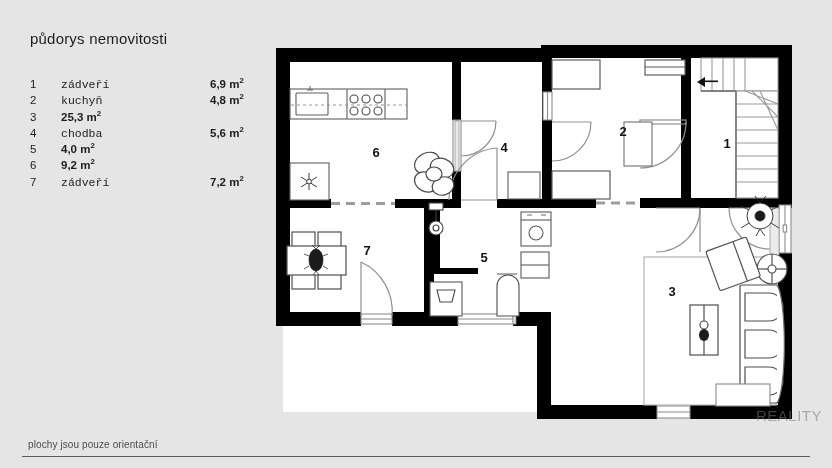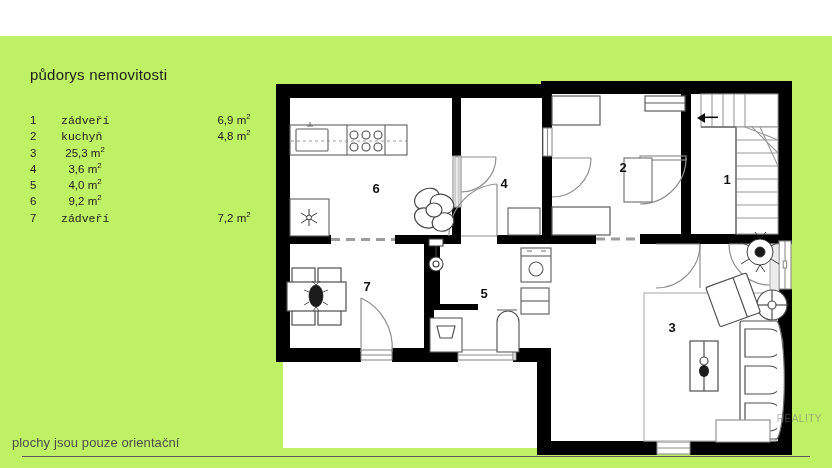--- a/index.html
+++ b/index.html
@@ -11,22 +11,21 @@
     width: 832px;
     height: 468px;
     font-family: "Liberation Sans", sans-serif;
     color: #1a1a1a;
     position: relative;
     overflow: hidden;
   }
   #page {
     position: absolute;
     inset: 0;
-    background: #bef264;
-    margin-top: 36px;
+    background: #e5e5e5;
   }
 
   
   #title {
     position: absolute;
     left: 30px;
     top: 30px;
     font-size: 15px;
     letter-spacing: 0.2px;
     color: #1c1c1c;
@@ -50,35 +49,36 @@
   .legend-num {
     width: 31px;
     flex: 0 0 31px;
   }
   .legend-name {
     flex: 1 1 auto;
     font-family: Liberation Mono, monospace;
   }
   .legend-area {
     flex: 0 0 auto;
-    text-align: center;
+    text-align: left;
     min-width: 48px;
+    font-weight: bold;
   }
   .legend-area sup {
     font-size: 7.8px;
     vertical-align: super;
     line-height: 0;
   }
 
   
   #footer-note {
     position: absolute;
-    left: 12px;
+    left: 28px;
     bottom: 18px;
-    font-size: 13px;
+    font-size: 10px;
     color: #4d4d4d;
     letter-spacing: 0.1px;
     white-space: nowrap;
   }
   #footer-rule {
     position: absolute;
     left: 22px;
     right: 22px;
     bottom: 11px;
     height: 1.4px;
@@ -90,21 +90,21 @@
     position: absolute;
     left: 0;
     top: 0;
     width: 832px;
     height: 468px;
   }
   #watermark {
     position: absolute;
     right: 10px;
     bottom: 44px;
-    font-size: 10px;
+    font-size: 15px;
     color: rgba(120,120,120,0.55);
     letter-spacing: 0.5px;
     font-family: "Liberation Sans", sans-serif;
     pointer-events: none;
     user-select: none;
   }
 </style>
 </head>
 <body>
 
@@ -122,21 +122,22 @@
       <span class="legend-num">2</span>
       <span class="legend-name">kuchyň</span>
       <span class="legend-area"><span>4,8</span>&nbsp;<span>m</span><sup>2</sup></span>
     </div>
     <div class="legend-row">
       <span class="legend-num">3</span>
       <span class="legend-area"><span>25,3</span>&nbsp;<span>m</span><sup>2</sup></span>
     </div>
     <div class="legend-row">
       <span class="legend-num">4</span>
-      <span class="legend-area"><span>3,6</span>&nbsp;<span>m</span><sup>2</sup></span>
+      <span class="legend-name">chodba</span>
+      <span class="legend-area"><span>5,6</span>&nbsp;<span>m</span><sup>2</sup></span>
     </div>
     <div class="legend-row">
       <span class="legend-num">5</span>
       <span class="legend-area"><span>4,0</span>&nbsp;<span>m</span><sup>2</sup></span>
     </div>
     <div class="legend-row">
       <span class="legend-num">6</span>
       <span class="legend-area"><span>9,2</span>&nbsp;<span>m</span><sup>2</sup></span>
     </div>
     <div class="legend-row">

